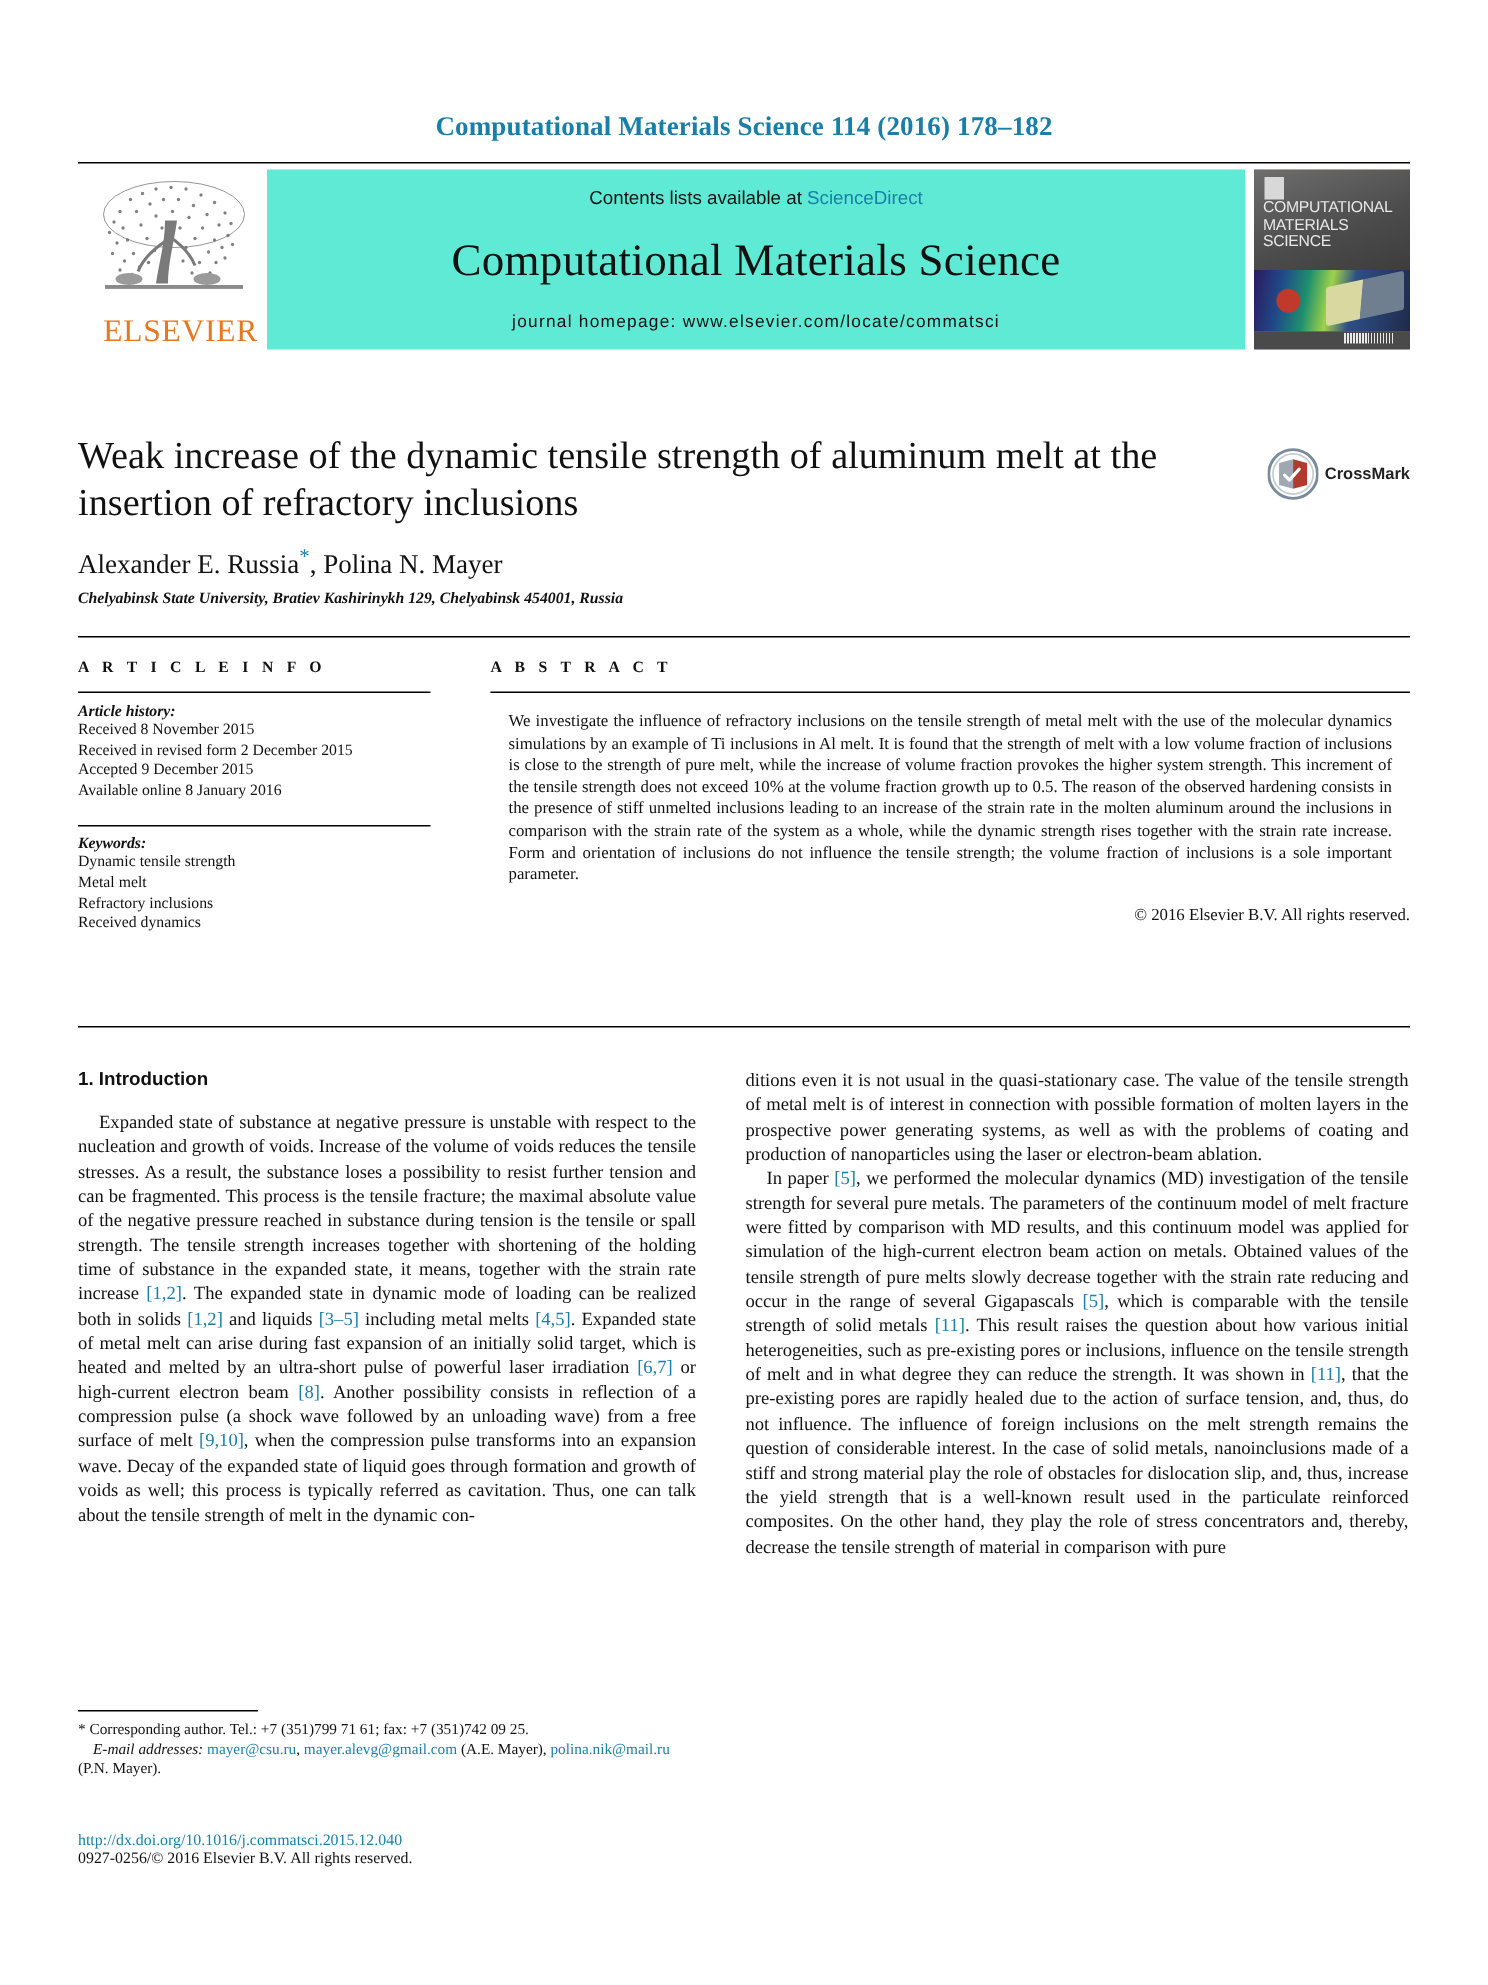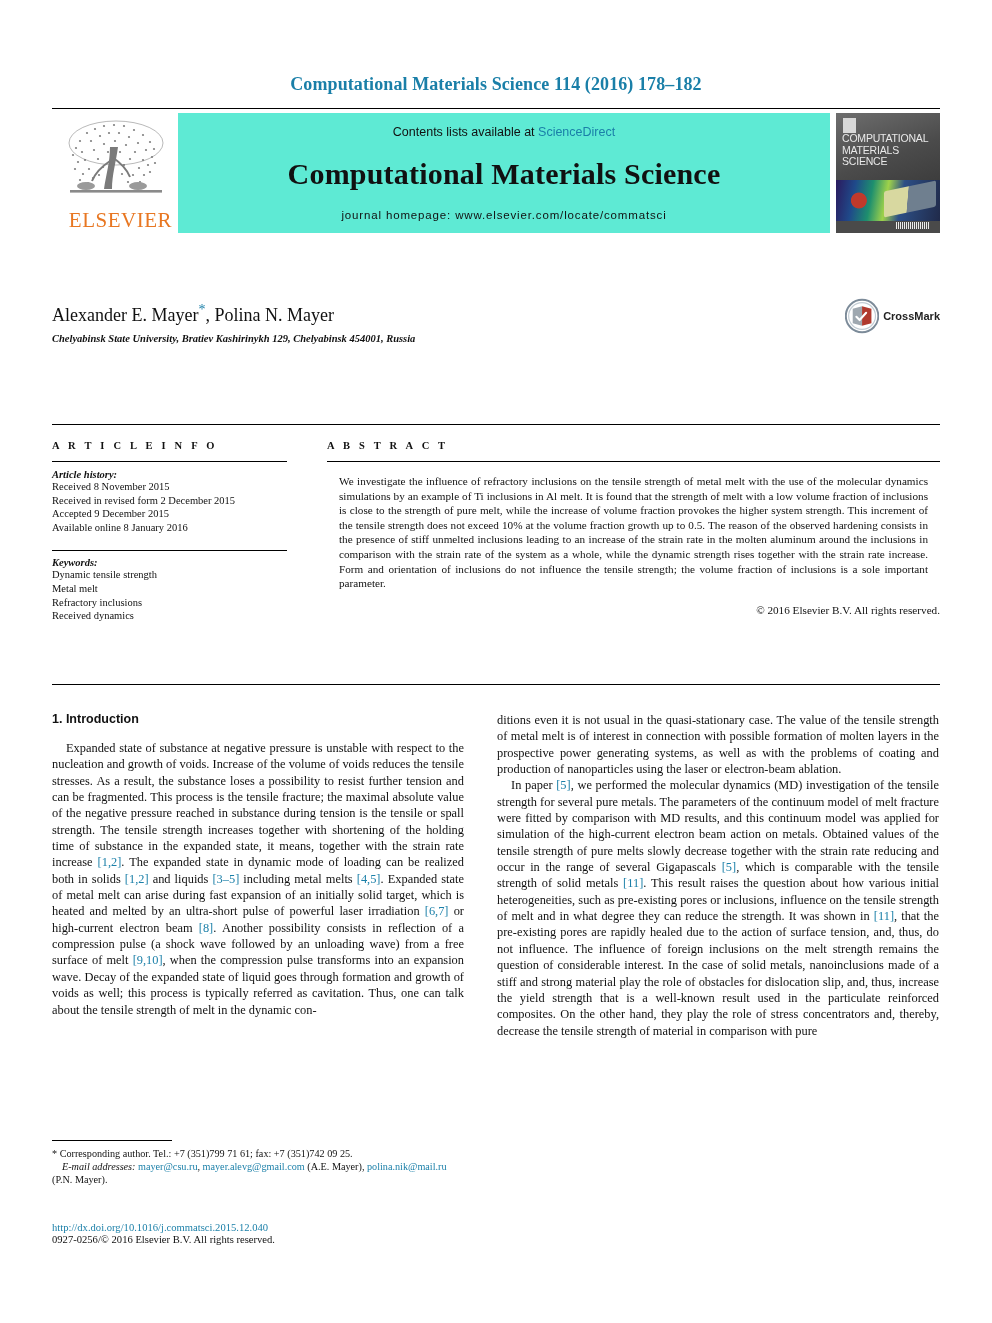--- a/index.html
+++ b/index.html
@@ -68,21 +68,20 @@
     font-family: "Liberation Sans", sans-serif;
     font-size: 12.5px;
     color: #111;
   }
   .contents-line .sd { color: #1a7fa8; }
   .journal-title {
     font-family: "Liberation Serif", serif;
     font-size: 30px;
     color: #111;
     letter-spacing: 0.2px;
-    font-weight: bold;
   }
   .homepage-line {
     font-family: "Liberation Sans", sans-serif;
     font-size: 11.5px;
     color: #111;
     letter-spacing: 0.85px;
   }
   .cover {
     width: 104px; flex: 0 0 104px;
     background: #8b5cf6;
@@ -340,22 +339,23 @@
         <span>MATERIALS</span>
         <span>SCIENCE</span>
       </div>
       <div class="cover-art"></div>
       <div class="cover-bottom"></div>
       <div class="cover-bar"></div>
     </div>
   </div>
 
   <div class="title-block">
+    <h1 class="paper-title">Weak increase of the dynamic tensile strength of aluminum melt at the insertion of refractory inclusions</h1>
     <div class="authors">
-      <span>Alexander E. Mayer</span><span class="star">*</span><span>, Polina N. Mayer</span>
+      <span>Alexander E. Russia</span><span class="star">*</span><span>, Polina N. Mayer</span>
     </div>
     <div class="affiliation">Chelyabinsk State University, Bratiev Kashirinykh 129, Chelyabinsk 454001, Russia</div>
   </div>
 
   <div class="crossmark">
     <svg class="cm-badge" viewBox="0 0 42 42">
       <circle cx="21" cy="21" r="20" fill="#ffffff" stroke="#7c8b99" stroke-width="2.4"></circle>
       <circle cx="21" cy="21" r="16.5" fill="#ffffff" stroke="#c2ccd4" stroke-width="1.4"></circle>
       <path d="M21 9 L21 33 L9.5 30 L9.5 12 Z" fill="#9fa8b0"></path>
       <path d="M21 9 L21 33 L32.5 30 L32.5 12 Z" fill="#b03a2e"></path>

